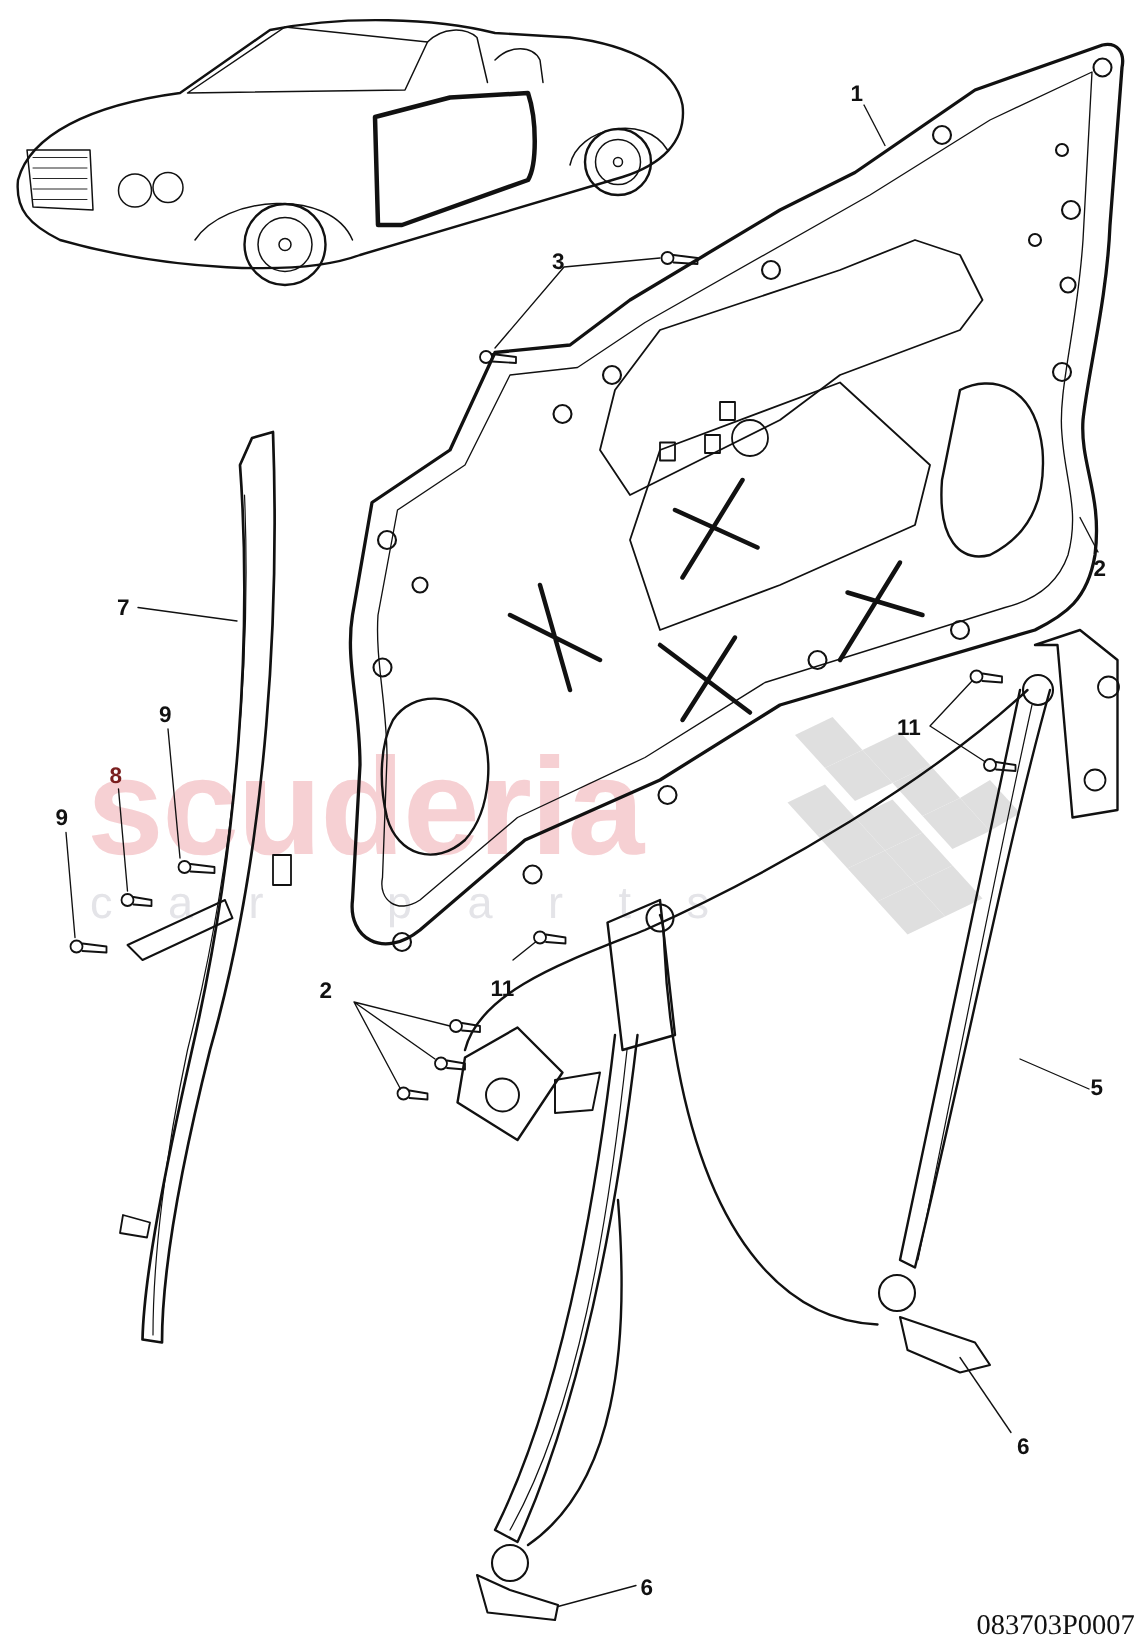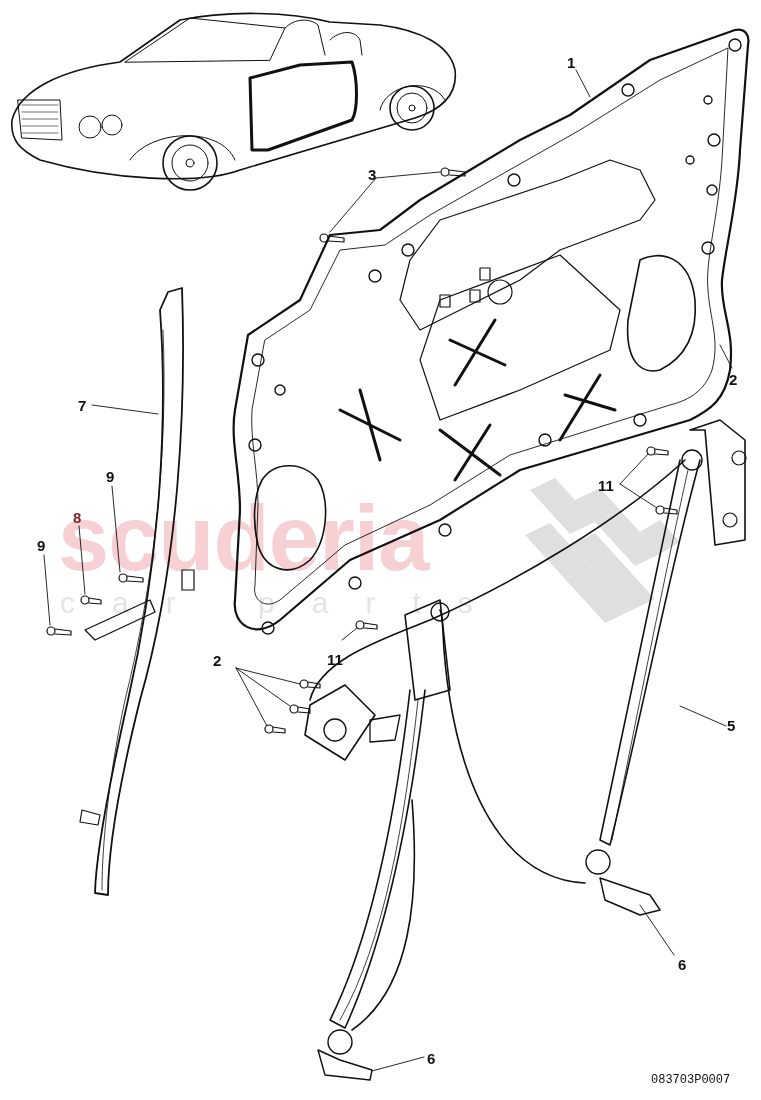--- a/index.html
+++ b/index.html
@@ -3,21 +3,21 @@
 <meta charset="utf-8">
 <style>
   html,body{margin:0;padding:0;background:#ffffff;}
   body{width:761px;height:1100px;position:relative;overflow:hidden;font-family:"Liberation Sans",sans-serif;}
   #stage{position:absolute;left:0;top:0;width:761px;height:1100px;}
   svg{position:absolute;left:0;top:0;}
   .callout{position:absolute;font-family:"Liberation Sans",sans-serif;font-weight:bold;font-size:15px;color:#111;line-height:1;}
   .callout.red{color:#7a1f1f;}
   .wm-main{position:absolute;left:58px;top:492px;font-family:"Liberation Sans",sans-serif;font-weight:bold;font-size:92px;color:#f6d0d3;letter-spacing:-1px;line-height:1;}
   .wm-sub{position:absolute;left:60px;top:588px;font-family:"Liberation Sans",sans-serif;font-size:30px;color:#e4e4e8;letter-spacing:37px;line-height:1;}
-  .ref{position:absolute;left:651px;top:1073px;font-family:Liberation Mono, monospace;font-size:12px;color:#111;}
+  .ref{position:absolute;left:651px;top:1073px;font-family:Liberation Serif, serif;font-size:19px;color:#111;}
 </style>
 </head>
 <body>
 
 <div id="stage">
 
   <svg width="761" height="1100">
     <g fill="#dadada" opacity="0.85">
       <polygon points="530,490 555,478 575,500 550,512"></polygon>
       <polygon points="575,500 600,488 620,510 595,522"></polygon>

